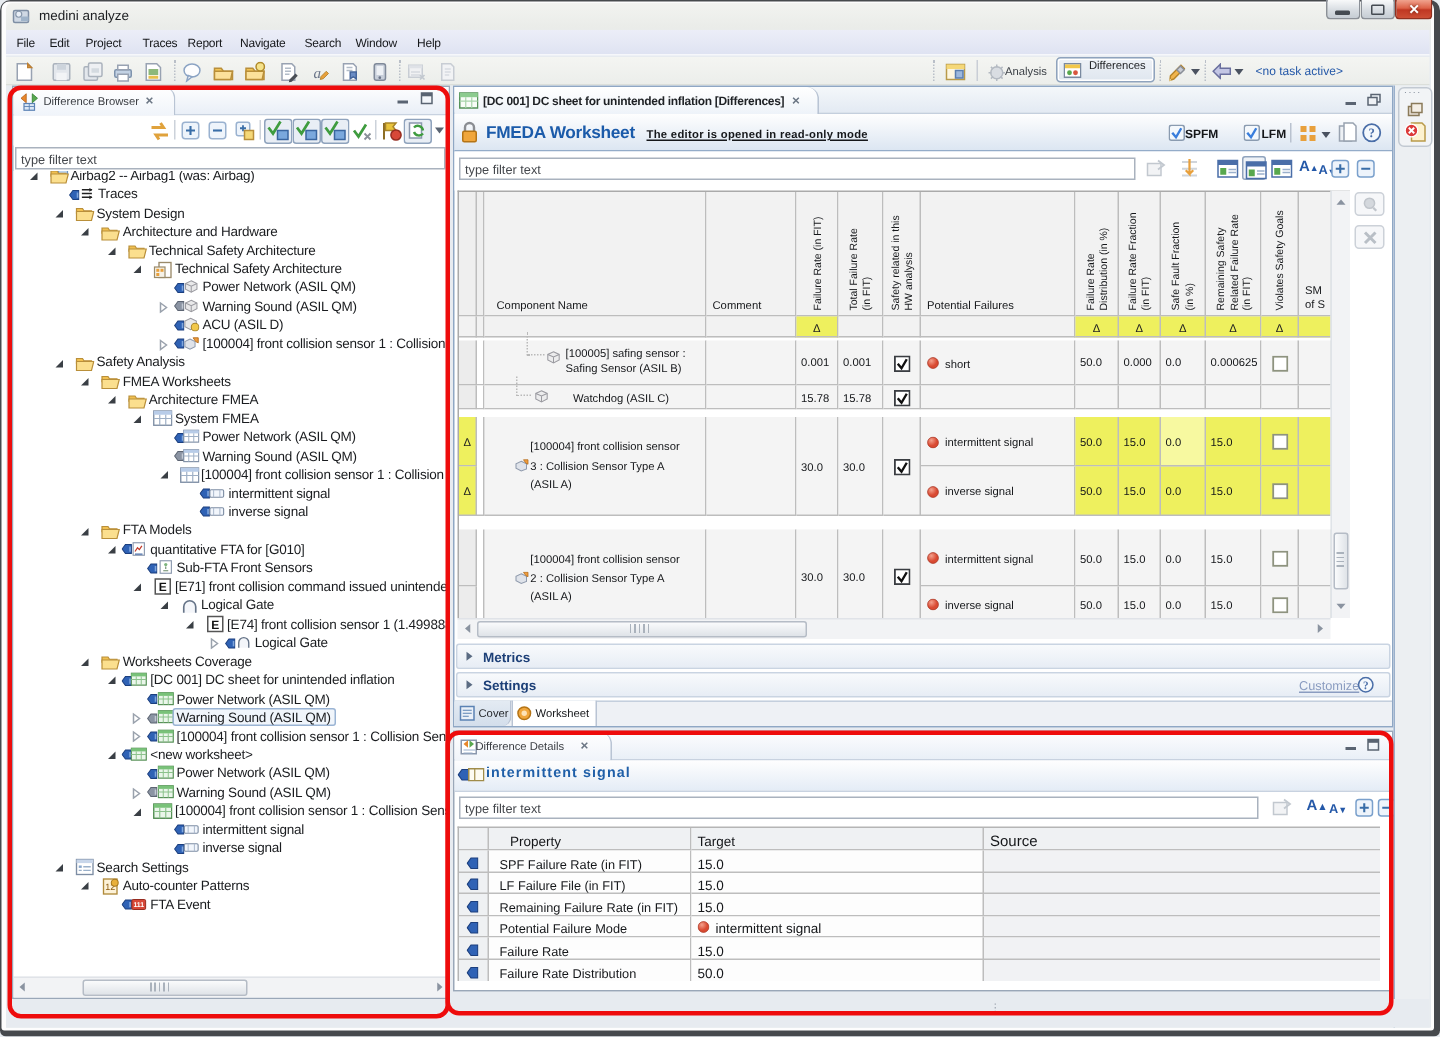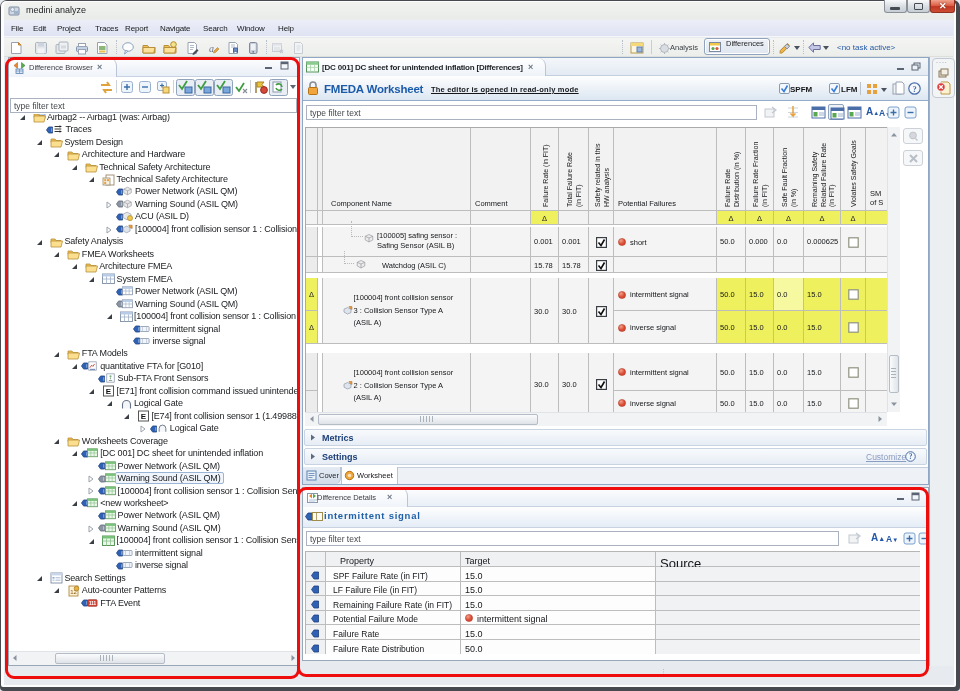--- a/index.html
+++ b/index.html
@@ -1435,21 +1435,21 @@
       <path d="M3.5 6.5h6" stroke="#3a6ea8" stroke-width="1.4"></path>
     </svg>
   </div>
 <div class="abs" style="left:305px;top:551px;width:615px;height:103px;overflow:hidden;border-top:1px solid #b5b5b5;border-left:1px solid #b5b5b5;">
 <div class="abs" style="left:0px;top:0px;width:20px;height:15px;background:#eff1f3;border-right:1px solid #bdbdbd;border-bottom:1px solid #bdbdbd;"></div>
 <div class="abs" style="left:20px;top:0px;width:135px;height:15px;background:#eff1f3;border-right:1px solid #bdbdbd;border-bottom:1px solid #bdbdbd;"></div>
 <div class="abs" style="left:155px;top:0px;width:195px;height:15px;background:#eff1f3;border-right:1px solid #bdbdbd;border-bottom:1px solid #bdbdbd;"></div>
 <div class="abs" style="left:350px;top:0px;width:265px;height:15px;background:#eff1f3;border-right:1px solid #bdbdbd;border-bottom:1px solid #bdbdbd;"></div>
 <div class="tx" style="left:34px;top:3.5px;font-size:9px;color:#15171a;">Property</div>
 <div class="tx" style="left:159px;top:3.5px;font-size:9px;color:#15171a;">Target</div>
-<div class="tx" style="left:354px;top:3.5px;font-size:13px;color:#15171a;text-align:right;">Source</div>
+<div class="tx" style="left:354px;top:3.5px;font-size:10px;color:#15171a;text-align:right;">Source</div>
 <div class="abs" style="left:0px;top:15.0px;width:20px;height:14.600000000000001px;background:#eff1f3;border-right:1px solid #bdbdbd;border-bottom:1px solid #bdbdbd;"></div>
 <div class="abs" style="left:5px;top:18.5px;width:8px;height:9px;">
       <svg width="8" height="9">
         <path d="M7.5 1v7H3L0.5 4.5 3 1z" fill="#2f62b5" stroke="#1c3f7e" stroke-width="0.8"></path>
       </svg>
     </div>
 <div class="abs" style="left:20px;top:15.0px;width:135px;height:14.600000000000001px;background:#fdfdfd;border-right:1px solid #bdbdbd;border-bottom:1px solid #bdbdbd;"></div>
 <div class="abs" style="left:155px;top:15.0px;width:195px;height:14.600000000000001px;background:#fdfdfd;border-right:1px solid #bdbdbd;border-bottom:1px solid #bdbdbd;"></div>
 <div class="abs" style="left:350px;top:15.0px;width:265px;height:14.600000000000001px;background:#f1f2f4;border-right:1px solid #bdbdbd;border-bottom:1px solid #bdbdbd;"></div>
 <div class="tx" style="left:27px;top:18.5px;font-size:8.5px;color:#15171a;">SPF Failure Rate (in FIT)</div>

